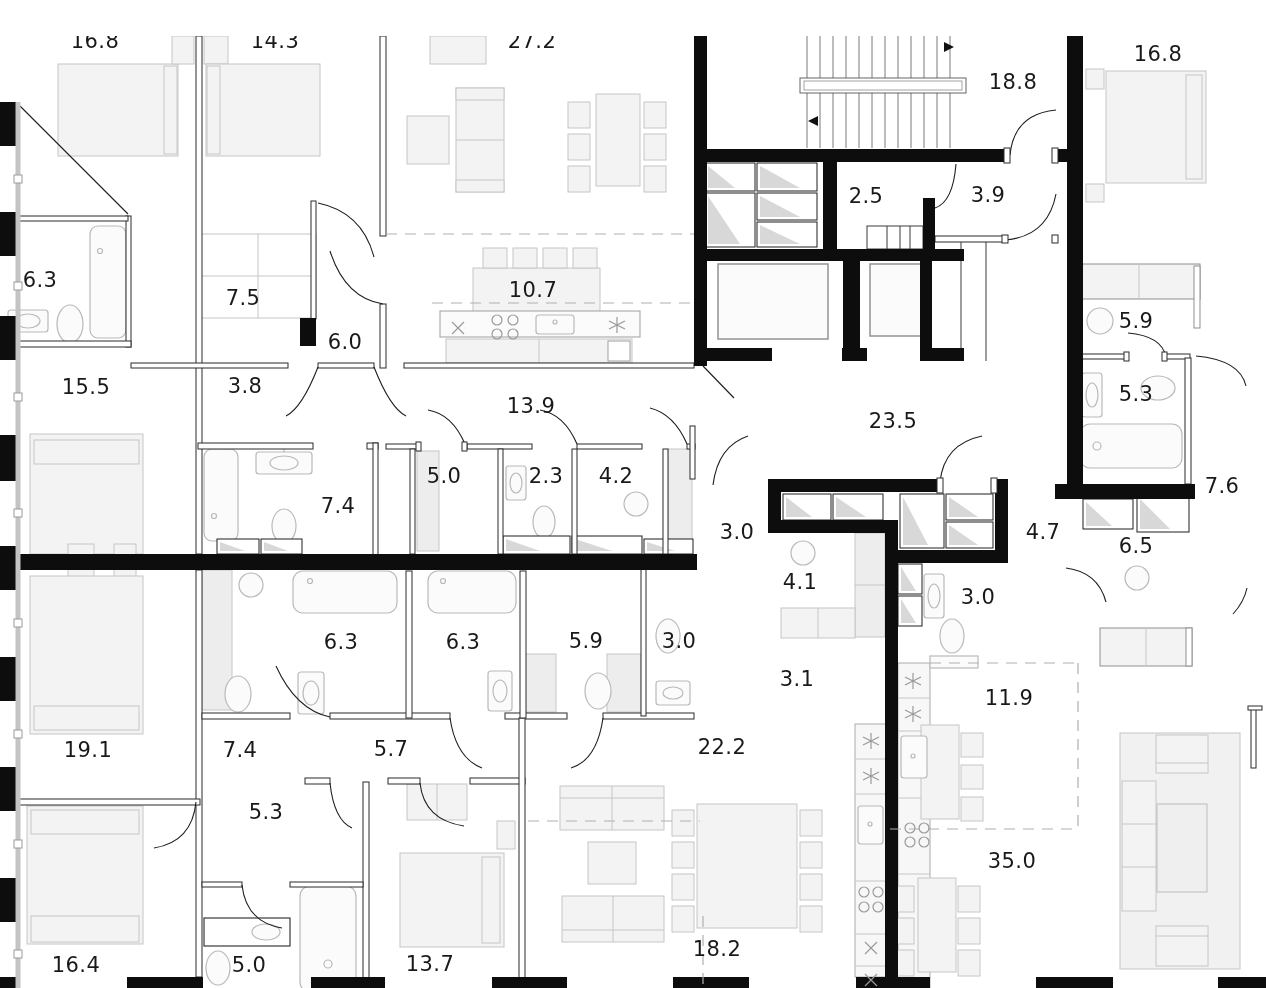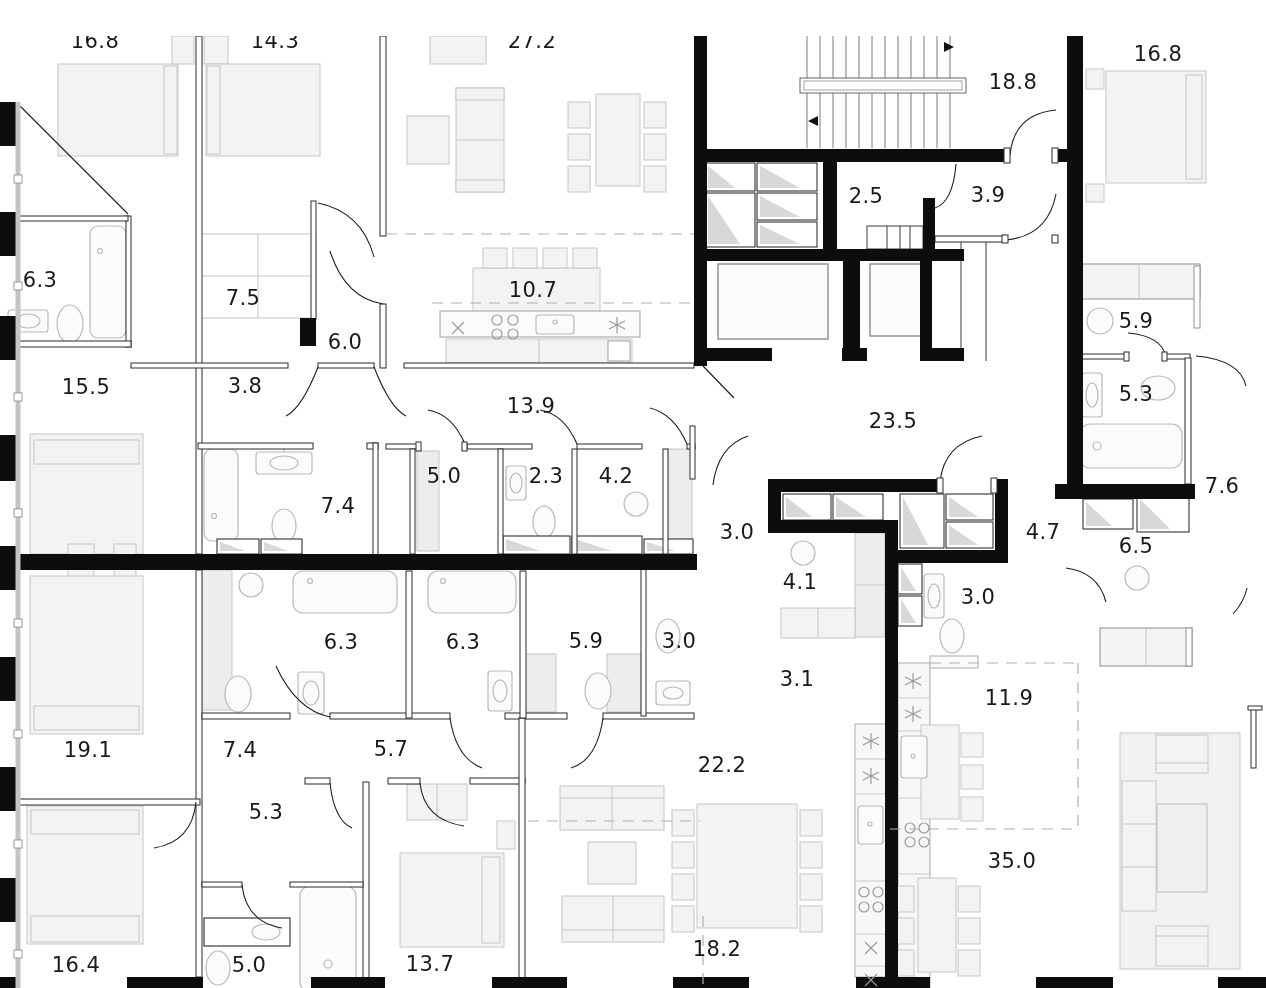--- a/index.html
+++ b/index.html
@@ -532,20 +532,20 @@
   <span class="room-label" style="left:978px;top:561px">3.0</span>
   <span class="room-label" style="left:341px;top:606px">6.3</span>
   <span class="room-label" style="left:463px;top:606px">6.3</span>
   <span class="room-label" style="left:586px;top:605px">5.9</span>
   <span class="room-label" style="left:679px;top:605px">3.0</span>
   <span class="room-label" style="left:797px;top:643px">3.1</span>
   <span class="room-label" style="left:1009px;top:662px">11.9</span>
   <span class="room-label" style="left:88px;top:714px">19.1</span>
   <span class="room-label" style="left:240px;top:714px">7.4</span>
   <span class="room-label" style="left:391px;top:713px">5.7</span>
-  <span class="room-label" style="left:722px;top:729px">22.2</span>
+  <span class="room-label" style="left:722px;top:711px">22.2</span>
   <span class="room-label" style="left:266px;top:776px">5.3</span>
   <span class="room-label" style="left:1012px;top:825px">35.0</span>
   <span class="room-label" style="left:76px;top:929px">16.4</span>
   <span class="room-label" style="left:249px;top:929px">5.0</span>
   <span class="room-label" style="left:430px;top:928px">13.7</span>
   <span class="room-label" style="left:717px;top:913px">18.2</span>
 </div>
 
 </body></html>

